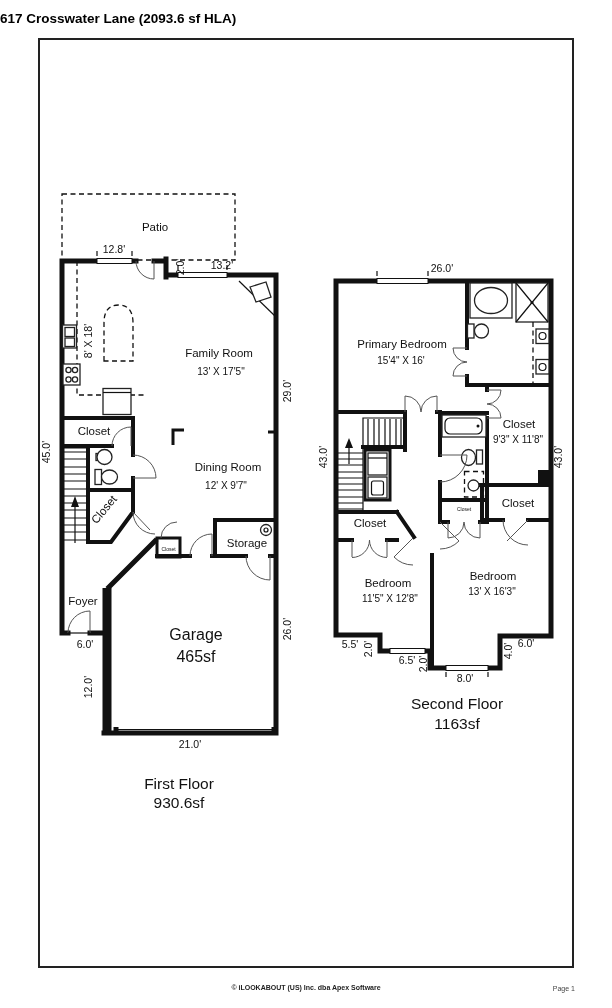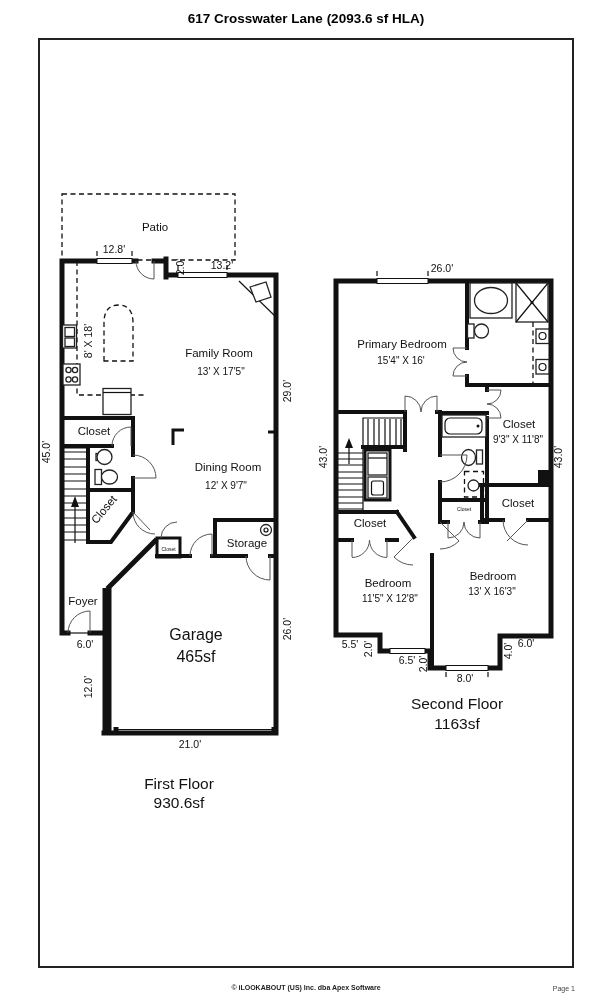--- a/index.html
+++ b/index.html
@@ -1,18 +1,18 @@
 <!DOCTYPE html>
 <html><head>
 <meta charset="utf-8">
 <style>
   html,body{margin:0;padding:0;background:#e8e8e8;}
   .page{position:relative;width:612px;height:1008px;background:#fff;margin:0 auto;
         font-family:"Liberation Sans",sans-serif;overflow:hidden;}
-  .title{position:absolute;top:11px;left:0;width:612px;text-align:center;
+  .title{position:absolute;top:11px;left:0;width:612px;text-align:left;
          font-size:13.5px;font-weight:bold;color:#000;}
   .border-box{position:absolute;left:38px;top:38px;width:536px;height:930px;
          border:2px solid #222;box-sizing:border-box;}
   svg{position:absolute;left:0;top:0;}
   .w5{stroke:#111;stroke-width:5;fill:none;stroke-linecap:square}
   .w4{stroke:#111;stroke-width:4;fill:none;stroke-linecap:square}
   .w3{stroke:#111;stroke-width:3;fill:none}
   .w9{stroke:#111;stroke-width:9;fill:none}
   .tn{stroke:#111;stroke-width:1.2;fill:none}
   .fx{stroke:#222;stroke-width:1.3;fill:#fff}

